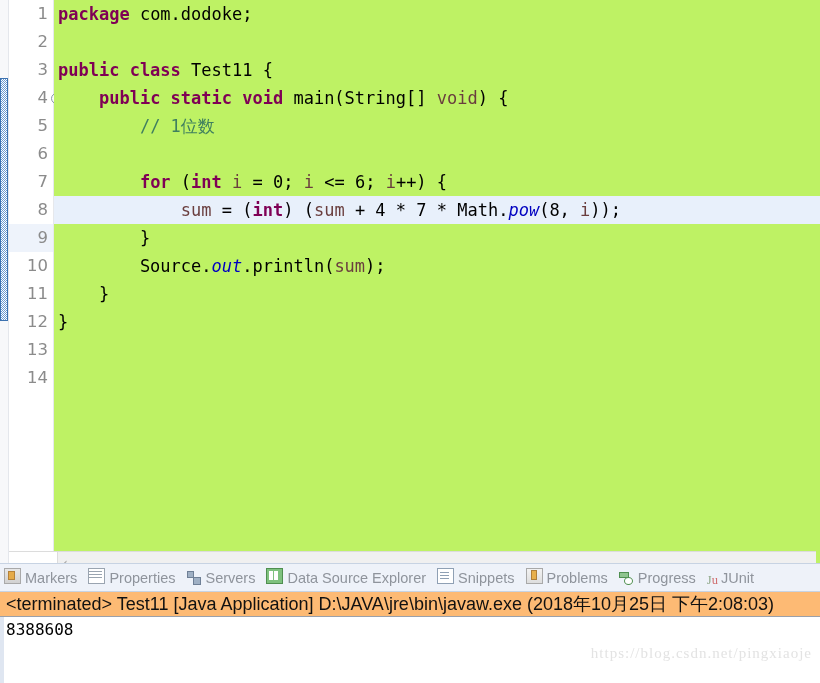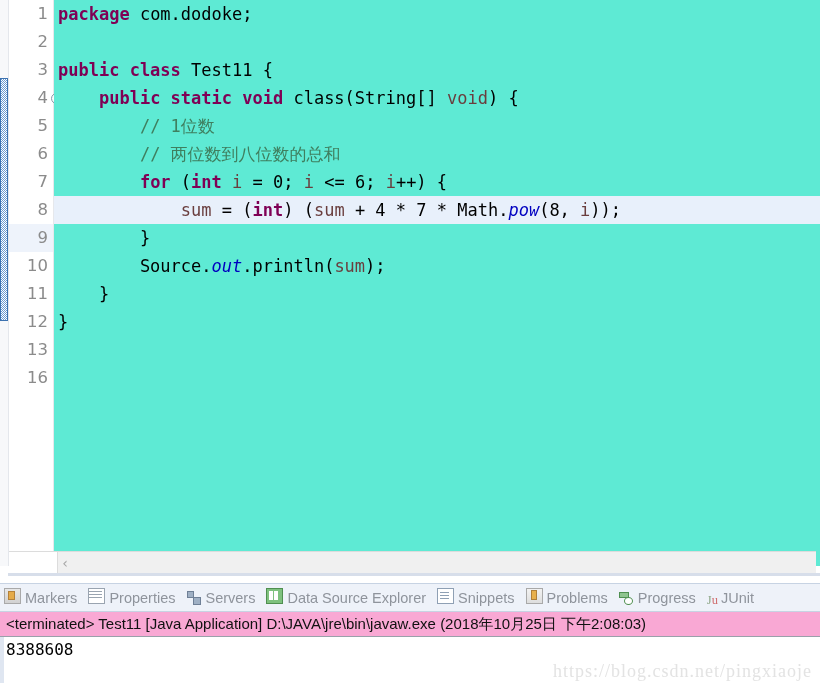--- a/index.html
+++ b/index.html
@@ -55,21 +55,21 @@
     width: 44px;
     height: 566px;
     background: #ffffff;
     border-right: 1px solid #e6e8ec;
   }
   .code-pane {
     position: absolute;
     left: 54px; top: 0;
     right: 0;
     height: 566px;
-    background: #5eead4;
+    background: #bef264;
     overflow: hidden;
   }
 
   .line {
     position: relative;
     height: 28px;
     line-height: 28px;
     white-space: pre;
     font-family: "DejaVu Sans Mono", "Liberation Mono", monospace;
     font-size: 17px;
@@ -157,21 +157,21 @@
     top: 573px;
     right: 0;
     height: 3px;
     background: #d7deea;
   }
 
   
   .console-wrap {
     position: absolute;
     left: 0;
-    top: 583px;
+    top: 563px;
     width: 820px;
     height: 100px;
     background: #ffffff;
   }
   .tabbar {
     position: relative;
     height: 27px;
     background: #eef2f9;
     border-top: 1px solid #c7d3e3;
     border-bottom: 1px solid #c7d3e3;
@@ -231,24 +231,24 @@
     width: auto; margin-right: 3px; font-size: 12.5px;
     font-family: "Liberation Serif", serif; color:#8fa889; letter-spacing:0;
   }
   .ic-junit b { color:#d06c6c; font-weight:normal; }
 
   .console-head {
     position: relative;
     height: 24px;
     line-height: 24px;
     padding-left: 6px;
-    font-size: 15px;
+    font-size: 18px;
     color: #111111;
     white-space: nowrap;
-    background: #f9a8d4;
+    background: #fdba74;
     border-bottom: 1px solid #9aa0aa;
   }
   .console-body {
     position: relative;
     height: 47px;
     background: #ffffff;
     padding: 3px 0 0 6px;
   }
   .console-out {
     font-family: "DejaVu Sans Mono", "Liberation Mono", monospace;
@@ -261,21 +261,21 @@
     left: 0; top: 0;
     width: 4px;
     height: 71px;
     background: #dfe6f1;
   }
   .watermark {
     position: absolute;
     right: 8px;
     bottom: 5px;
     font-family: "Liberation Serif", "DejaVu Serif", serif;
-    font-size: 18px;
+    font-size: 15px;
     letter-spacing: 1px;
     color: #e3e3e3;
     white-space: nowrap;
   }
 </style>
 </head>
 <body>
 
 <div class="editor-wrap">
 
@@ -290,30 +290,30 @@
       <div class="line">4<span class="fold-marker"></span></div>
       <div class="line">5</div>
       <div class="line">6</div>
       <div class="line">7</div>
       <div class="line">8</div>
       <div class="line highlight">9</div>
       <div class="line">10</div>
       <div class="line">11</div>
       <div class="line">12</div>
       <div class="line">13</div>
-      <div class="line">16</div>
+      <div class="line">14</div>
     </div>
 
   <div class="code-pane">
       <div class="line"><span class="kw">package</span><span class="pln"> com.dodoke;</span></div>
       <div class="line">&nbsp;</div>
       <div class="line"><span class="kw">public class</span><span class="pln"> Test11 {</span></div>
-      <div class="line"><span class="pln">    </span><span class="kw">public static void</span><span class="pln"> class(String[] </span><span class="prm">void</span><span class="pln">) {</span></div>
+      <div class="line"><span class="pln">    </span><span class="kw">public static void</span><span class="pln"> main(String[] </span><span class="prm">void</span><span class="pln">) {</span></div>
       <div class="line"><span class="pln">        </span><span class="cmt">// 1位数</span></div>
-      <div class="line"><span class="pln">        </span><span class="cmt">// 两位数到八位数的总和</span></div>
+      <div class="line"><span class="pln">        </span></div>
       <div class="line"><span class="pln">        </span><span class="kw">for</span><span class="pln"> (</span><span class="kw">int</span><span class="pln"> </span><span class="prm">i</span><span class="pln"> = 0; </span><span class="prm">i</span><span class="pln"> &lt;= 6; </span><span class="prm">i</span><span class="pln">++) {</span></div>
       <div class="line highlight"><span class="pln">            </span><span class="prm">sum</span><span class="pln"> = (</span><span class="kw">int</span><span class="pln">) (</span><span class="prm">sum</span><span class="pln"> + 4 * 7 * Math.</span><span class="fld">pow</span><span class="pln">(8, </span><span class="prm">i</span><span class="pln">));</span></div>
       <div class="line"><span class="pln">        }</span></div>
       <div class="line"><span class="pln">        Source.</span><span class="fld">out</span><span class="pln">.println(</span><span class="prm">sum</span><span class="pln">);</span></div>
       <div class="line"><span class="pln">    }</span></div>
       <div class="line"><span class="pln">}</span></div>
       <div class="line">&nbsp;</div>
     </div>
 
   <div class="hscroll">

